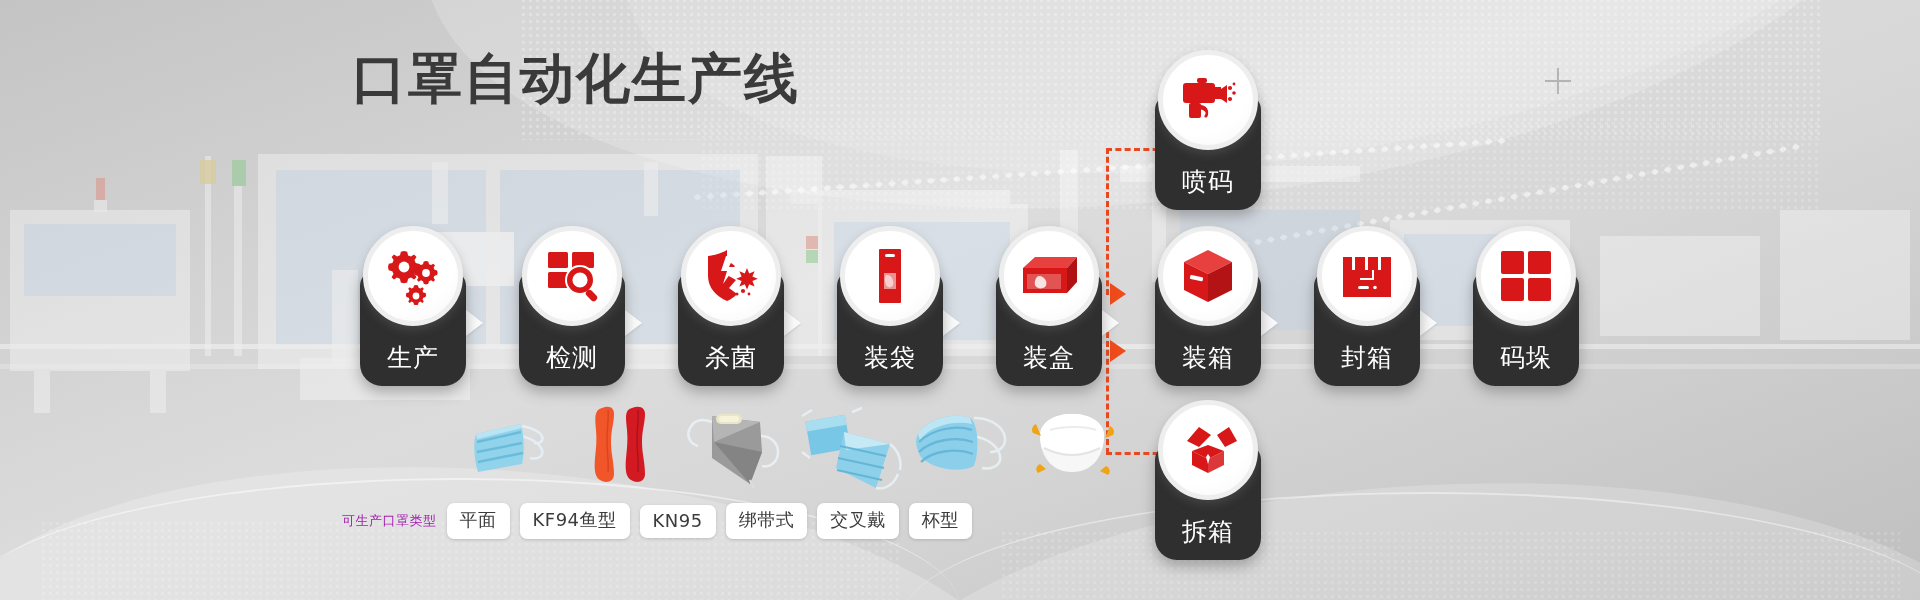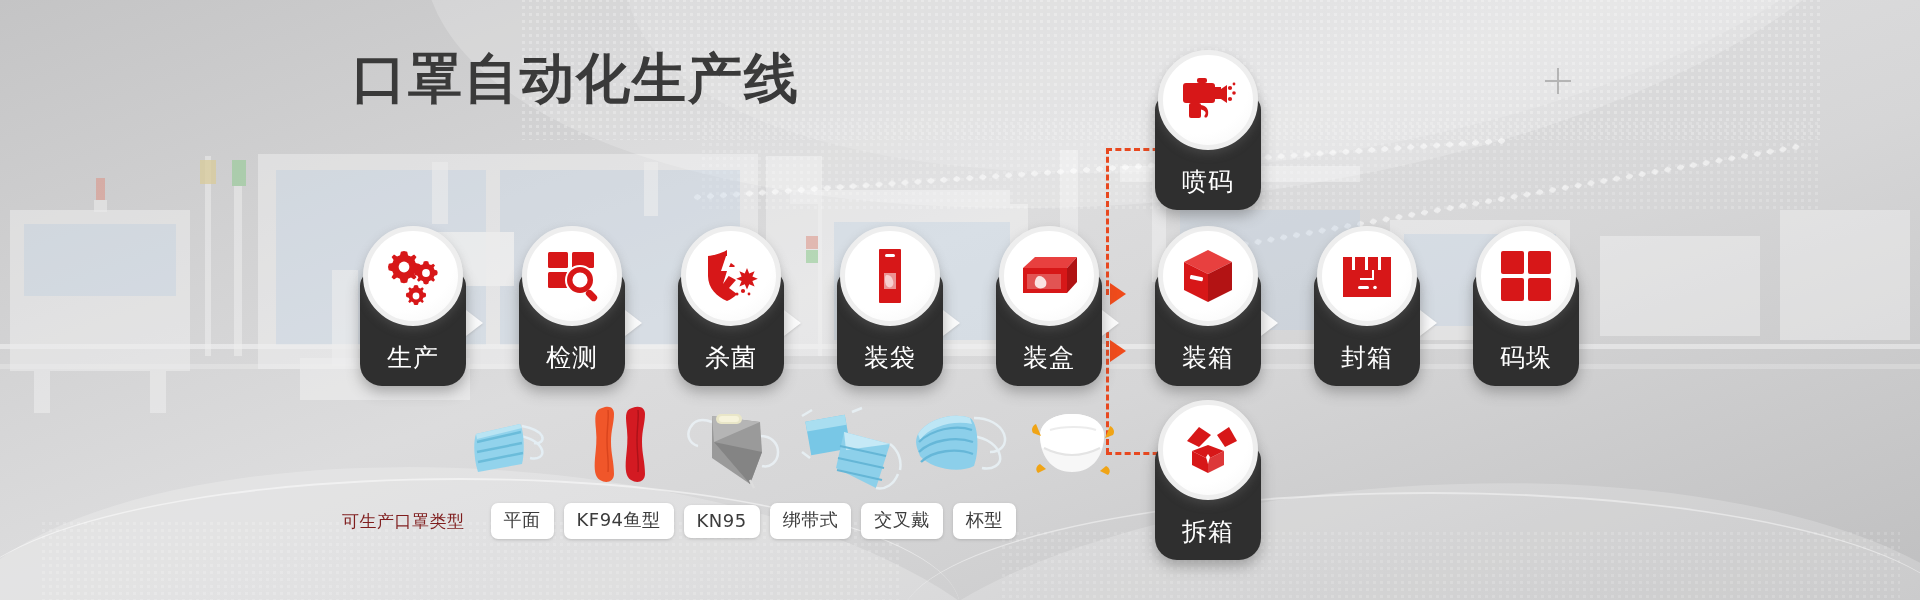--- a/index.html
+++ b/index.html
@@ -136,23 +136,23 @@
 
   
   .mask-gallery { position:absolute; left:470px; top:402px; width:560px; height:92px; }
   .mask-item { position:absolute; bottom:0; }
 
   .types-row {
     position:absolute; left:342px; top:503px;
     display:flex; align-items:center; gap:10px;
   }
   .types-label {
-    font-size:17px; color:#7f1d1d; letter-spacing:0.5px;
+    font-size:13px; color:#a21caf; letter-spacing:0.5px;
     font-family:"DejaVu Sans","Liberation Sans",sans-serif;
-    margin-right:16px;
+    margin-right:0;
   }
   .type-tag {
     background:#ffffff; color:#3c3c3c;
     font-size:18px; letter-spacing:0.5px;
     padding:5px 13px 7px; border-radius:7px;
     box-shadow:0 1px 3px rgba(120,120,120,0.35);
     font-family:"DejaVu Sans","Liberation Sans",sans-serif;
     white-space:nowrap;
   }
 </style>

